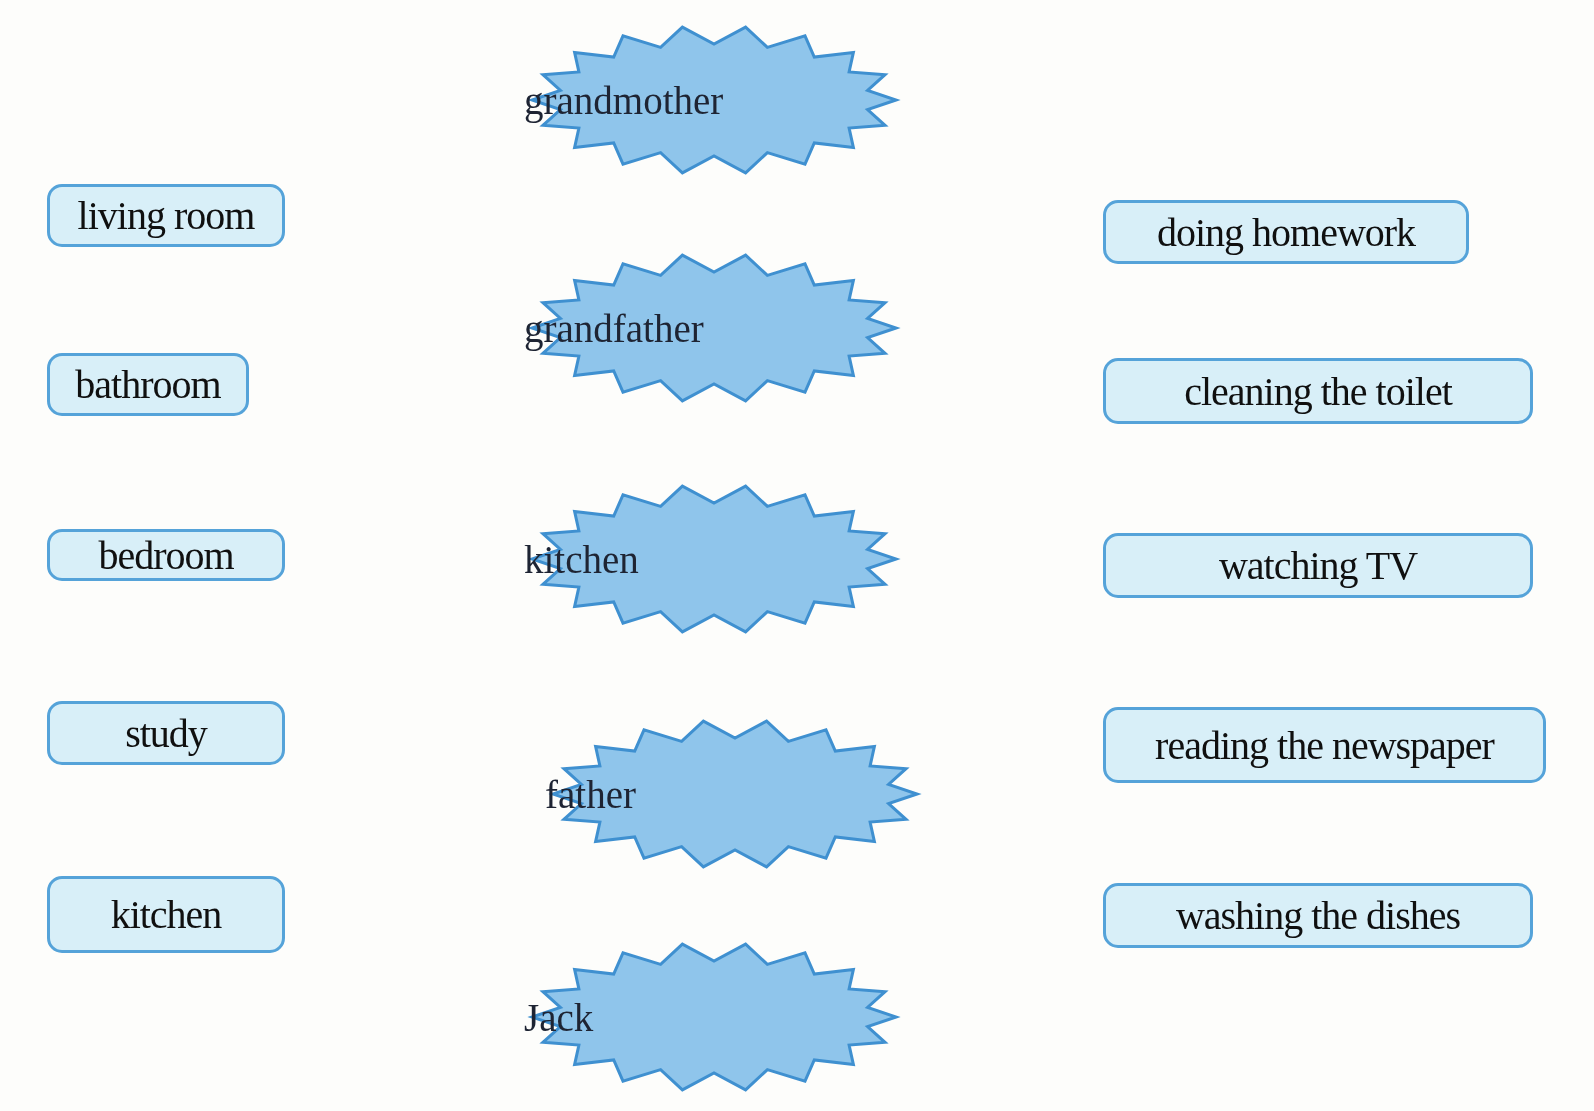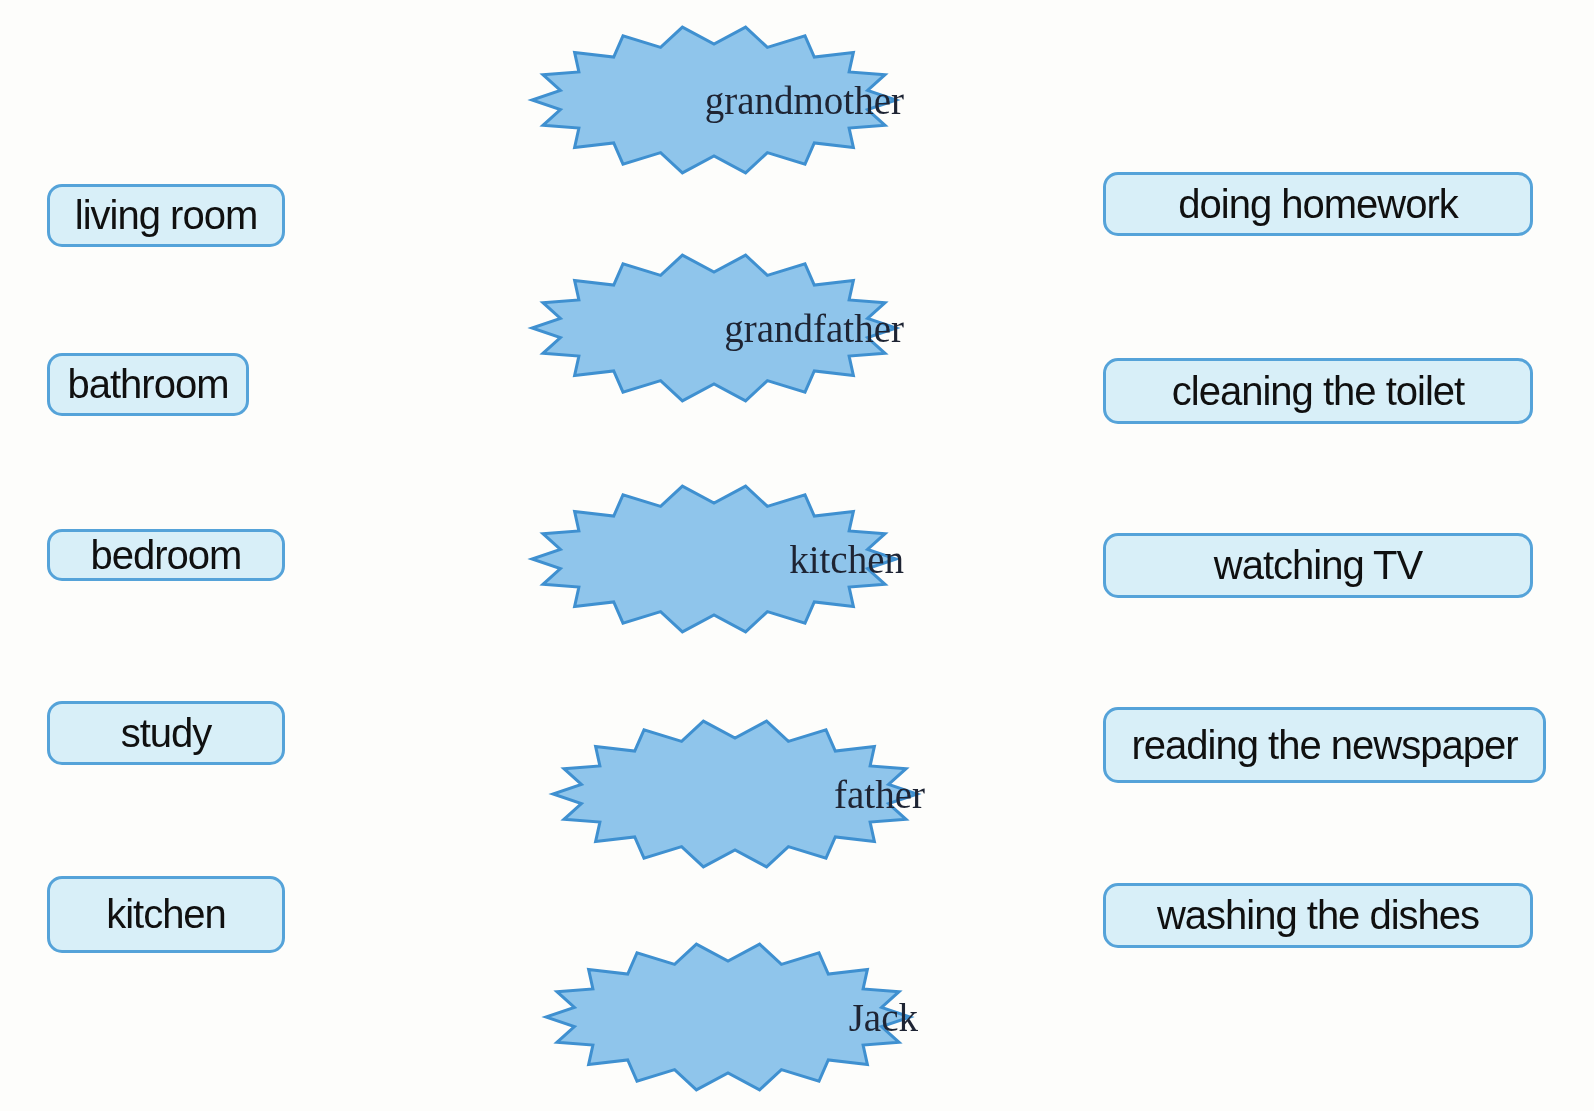--- a/index.html
+++ b/index.html
@@ -13,34 +13,35 @@
   }
   .card {
     position: absolute;
     box-sizing: border-box;
     display: flex;
     align-items: center;
     justify-content: center;
     background: var(--box-fill, #d8eff8);
     border: 3px solid var(--box-border, #55a3d9);
     border-radius: 15px;
+    font-family: Liberation Serif, serif;
   }
   .room-label, .activity-label {
     font-size: 40px;
     letter-spacing: -1px;
     color: var(--box-text, #101010);
     white-space: nowrap;
   }
   .family-node {
     position: absolute;
     width: 380px;
     height: 170px;
     display: flex;
     align-items: center;
-    justify-content: flex-end;
+    justify-content: flex-start;
   }
   .family-node svg {
     position: absolute;
     left: 0; top: 0;
   }
   .star-poly {
     fill: var(--star-fill, #8fc5eb);
     stroke: var(--star-border, #3f90d0);
     stroke-width: 3;
     stroke-linejoin: miter;
@@ -91,28 +92,28 @@
       <polygon class="star-poly" points="372.0,85.0 343.6,94.7 361.0,110.3 325.1,113.0 329.4,132.6 290.3,127.9 281.0,149.1 243.4,137.6 221.6,157.9 190.0,141.0 158.4,157.9 136.6,137.6 99.0,149.1 89.7,127.9 50.6,132.6 54.9,113.0 19.0,110.3 36.4,94.7 8.0,85.0 36.4,75.3 19.0,59.7 54.9,57.0 50.6,37.4 89.7,42.1 99.0,20.9 136.6,32.4 158.4,12.1 190.0,29.0 221.6,12.1 243.4,32.4 281.0,20.9 290.3,42.1 329.4,37.4 325.1,57.0 361.0,59.7 343.6,75.3"></polygon>
     </svg>
     <span class="family-label">kitchen</span>
   </div>
   <div class="family-node" style="left:545px; top:709px">
     <svg width="380" height="170" viewBox="0 0 380 170">
       <polygon class="star-poly" points="372.0,85.0 343.6,94.7 361.0,110.3 325.1,113.0 329.4,132.6 290.3,127.9 281.0,149.1 243.4,137.6 221.6,157.9 190.0,141.0 158.4,157.9 136.6,137.6 99.0,149.1 89.7,127.9 50.6,132.6 54.9,113.0 19.0,110.3 36.4,94.7 8.0,85.0 36.4,75.3 19.0,59.7 54.9,57.0 50.6,37.4 89.7,42.1 99.0,20.9 136.6,32.4 158.4,12.1 190.0,29.0 221.6,12.1 243.4,32.4 281.0,20.9 290.3,42.1 329.4,37.4 325.1,57.0 361.0,59.7 343.6,75.3"></polygon>
     </svg>
     <span class="family-label">father</span>
   </div>
-  <div class="family-node" style="left:538px; top:932px">
+  <div class="family-node" style="left:524px; top:932px">
     <svg width="380" height="170" viewBox="0 0 380 170">
       <polygon class="star-poly" points="372.0,85.0 343.6,94.7 361.0,110.3 325.1,113.0 329.4,132.6 290.3,127.9 281.0,149.1 243.4,137.6 221.6,157.9 190.0,141.0 158.4,157.9 136.6,137.6 99.0,149.1 89.7,127.9 50.6,132.6 54.9,113.0 19.0,110.3 36.4,94.7 8.0,85.0 36.4,75.3 19.0,59.7 54.9,57.0 50.6,37.4 89.7,42.1 99.0,20.9 136.6,32.4 158.4,12.1 190.0,29.0 221.6,12.1 243.4,32.4 281.0,20.9 290.3,42.1 329.4,37.4 325.1,57.0 361.0,59.7 343.6,75.3"></polygon>
     </svg>
     <span class="family-label">Jack</span>
   </div>
 
-  <div class="card" style="left:1103px; top:172px; width:430px; height:64px">
+  <div class="card" style="left:1103px; top:200px; width:366px; height:64px">
     <span class="activity-label">doing homework</span>
   </div>
   <div class="card" style="left:1103px; top:533px; width:430px; height:65px">
     <span class="activity-label">watching TV</span>
   </div>
   <div class="card" style="left:1103px; top:358px; width:430px; height:66px">
     <span class="activity-label">cleaning the toilet</span>
   </div>
   <div class="card" style="left:1103px; top:707px; width:443px; height:76px">
     <span class="activity-label">reading the newspaper</span>

